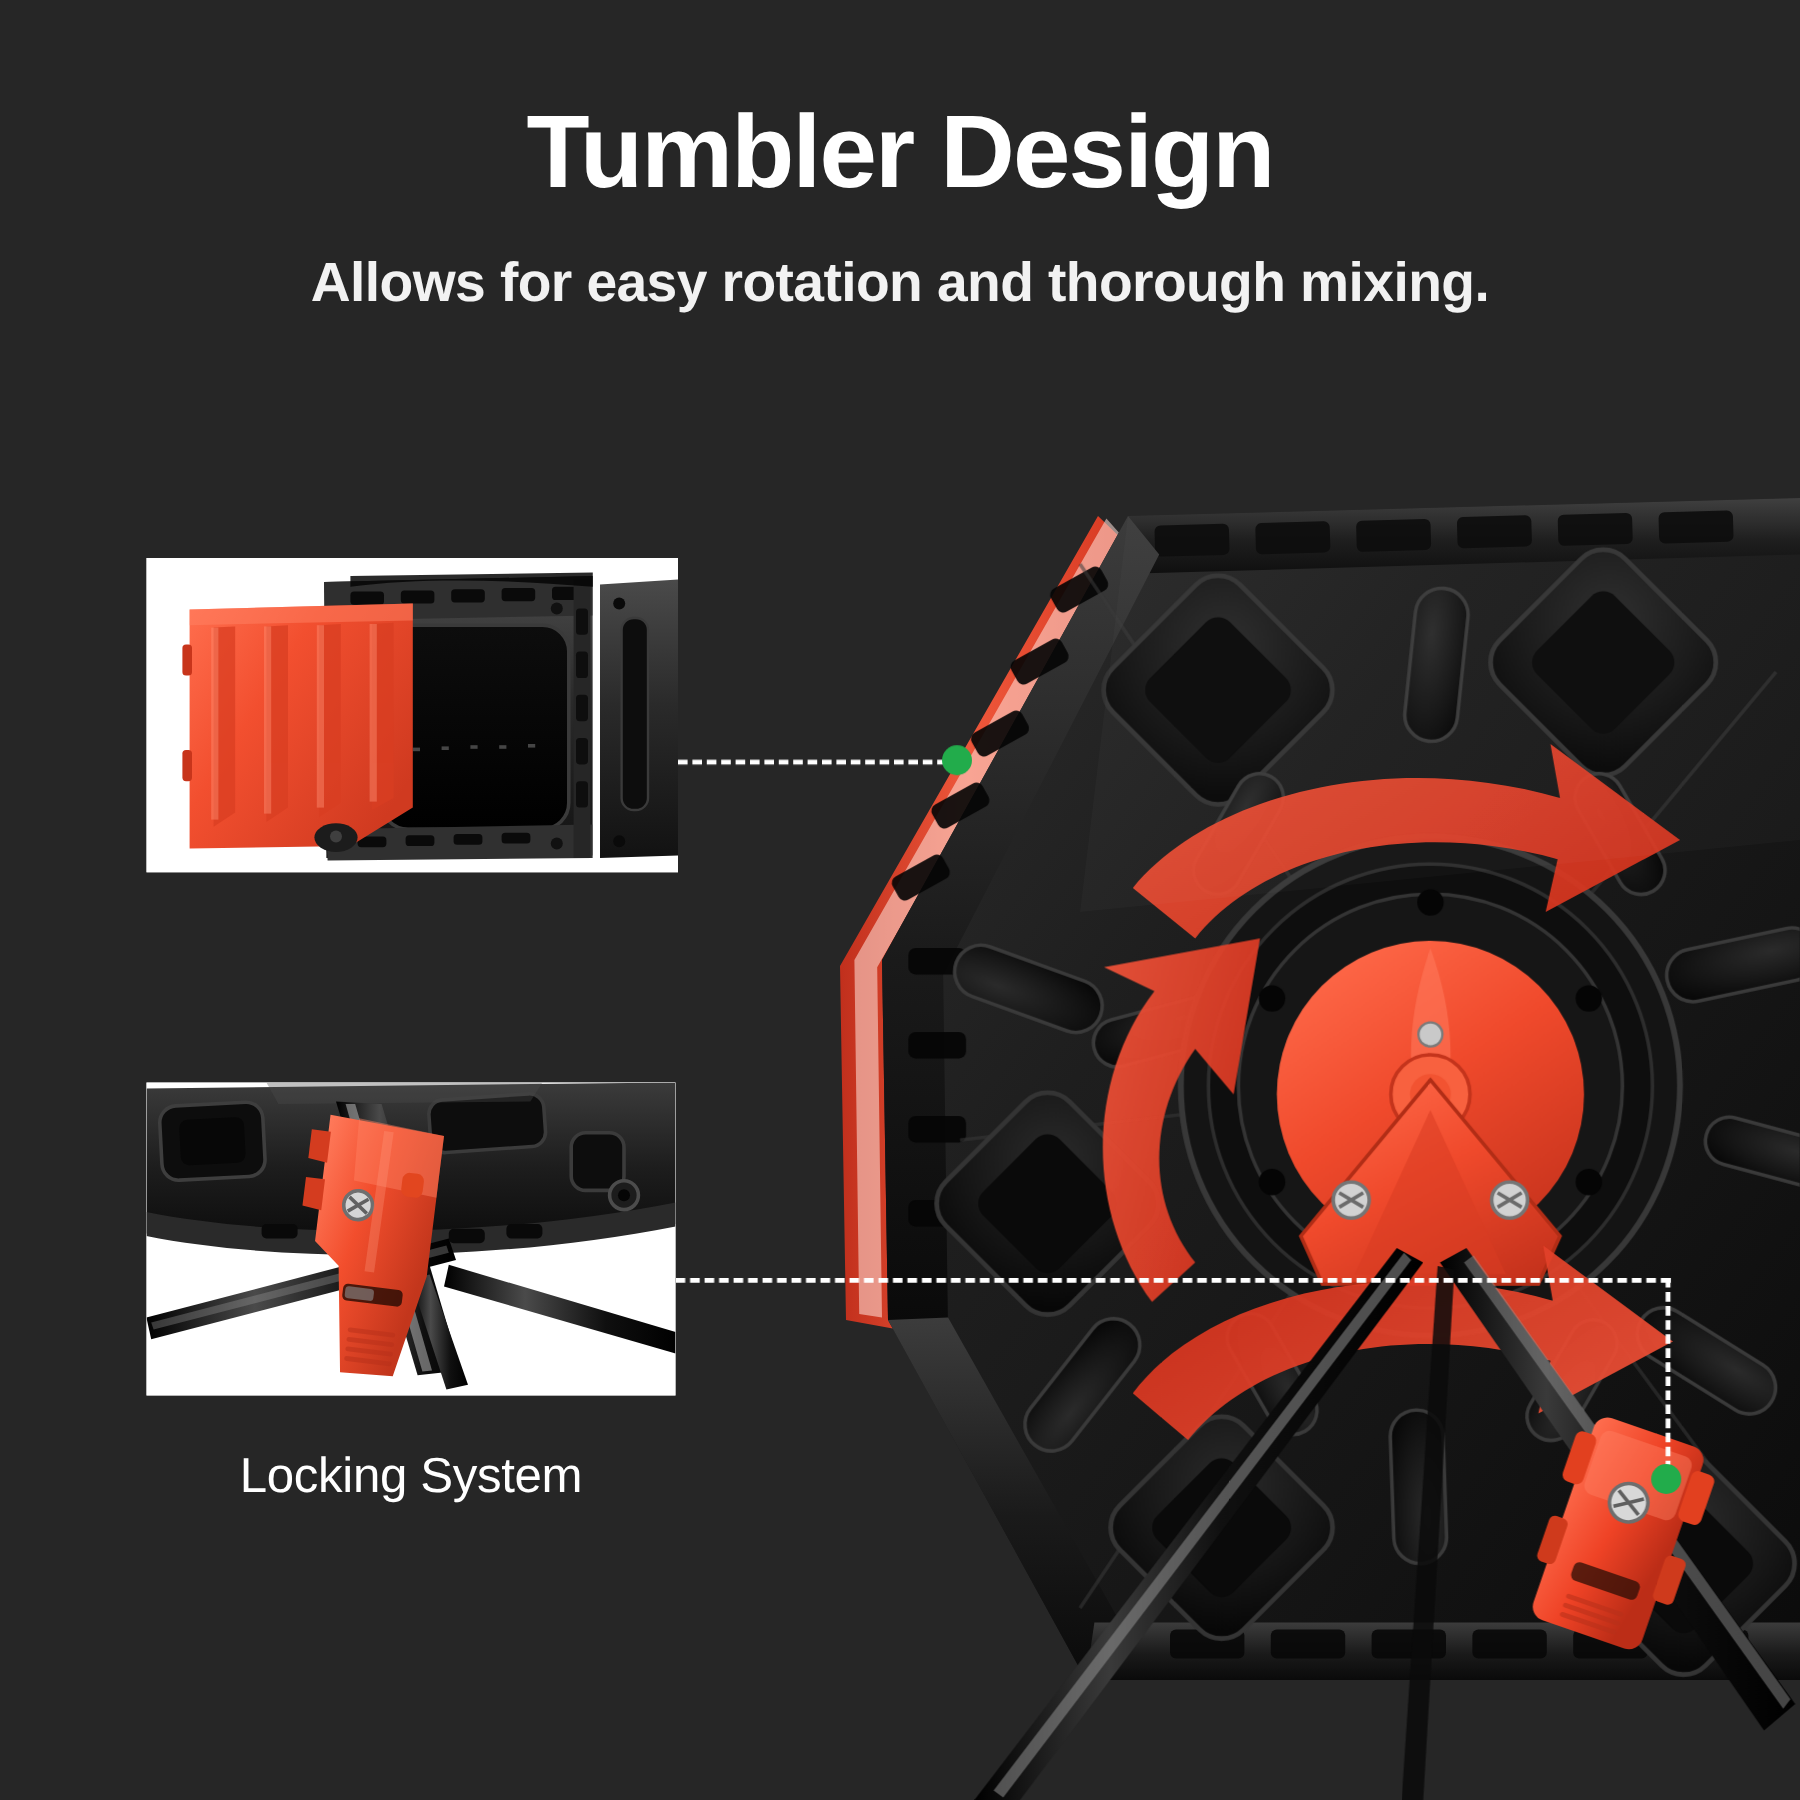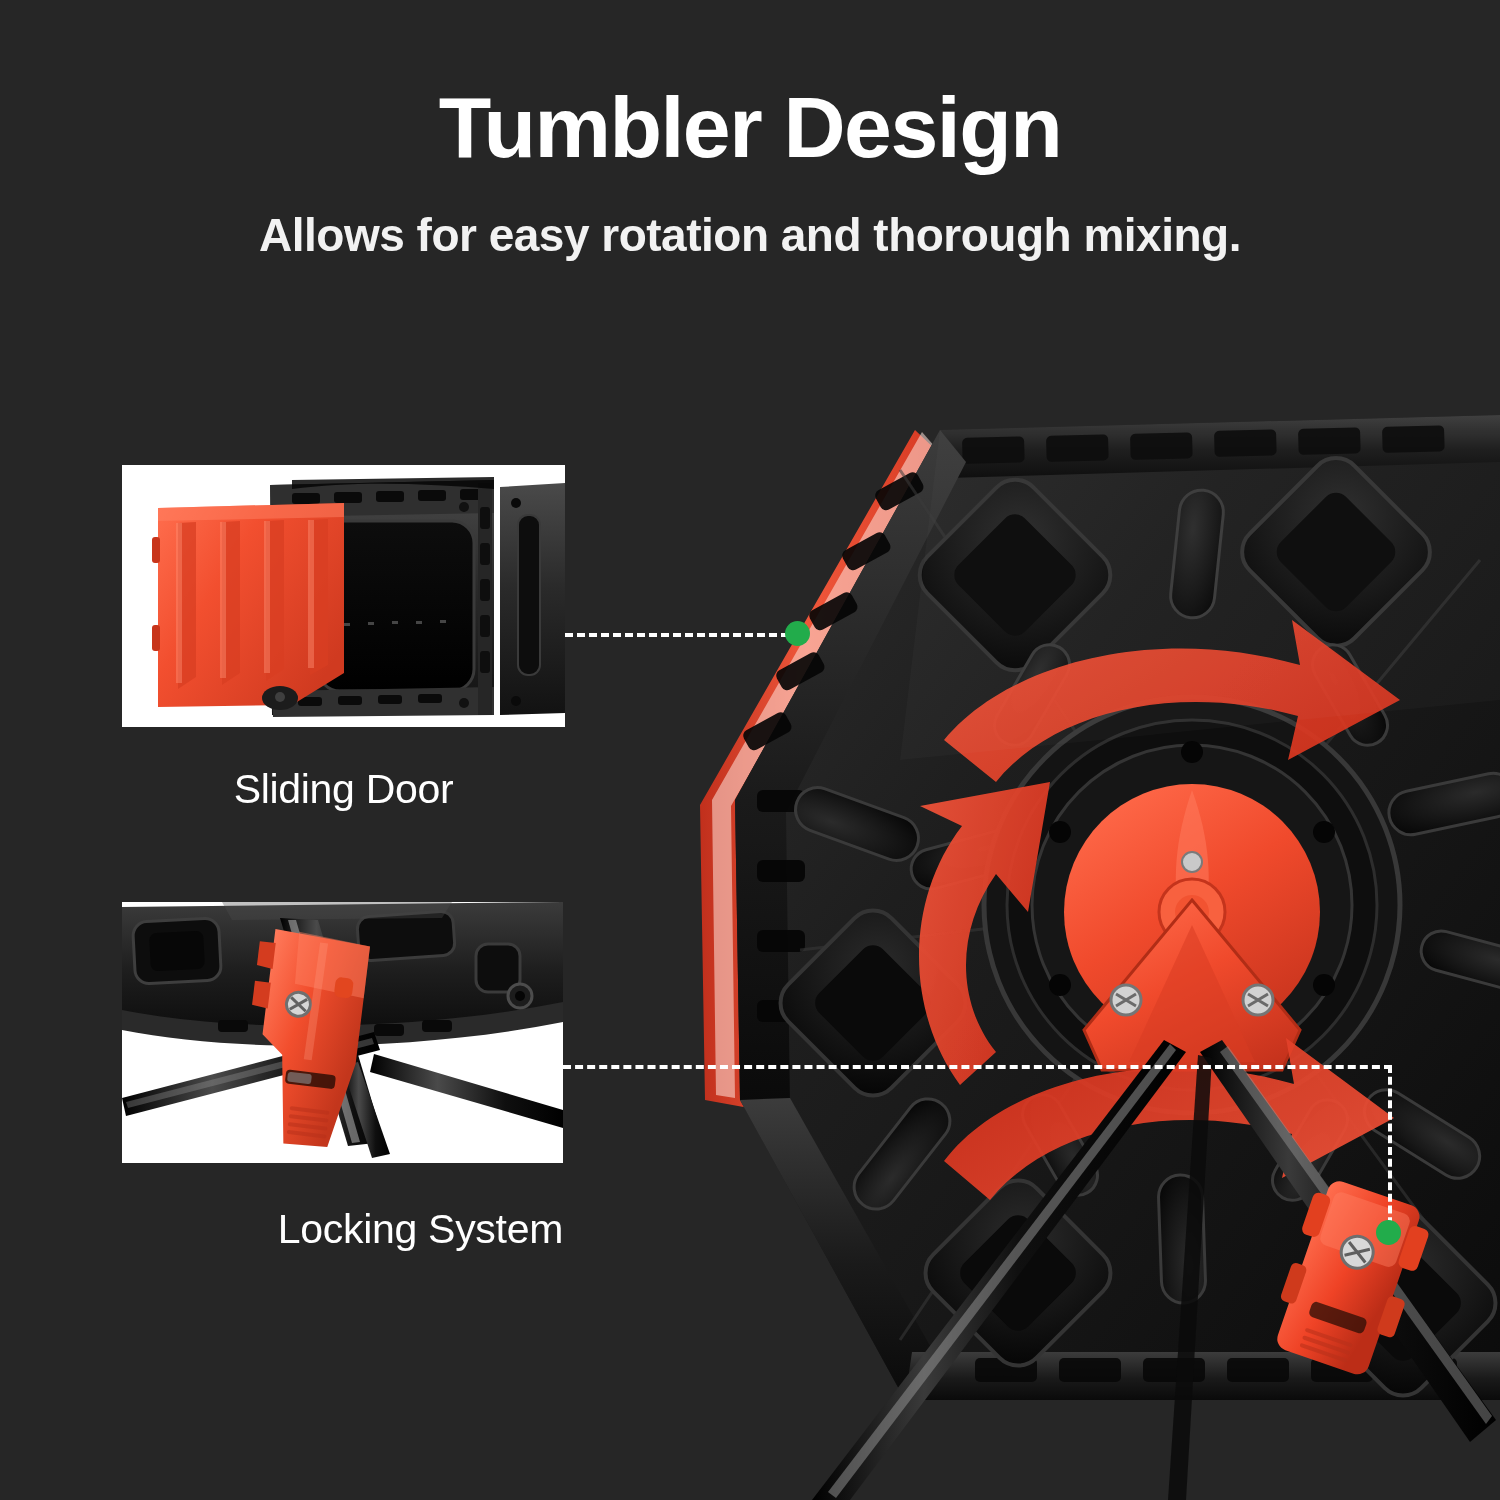--- a/index.html
+++ b/index.html
@@ -31,21 +31,21 @@
   }
   .card-label {
     position:absolute; text-align:center;
     color:#ffffff; font-size:41px; font-weight:400; letter-spacing:-0.3px;
     white-space:nowrap;
   }
 
   #card-sliding { left:122px; top:465px; width:443px; height:262px; }
   #label-sliding { left:122px; top:766px; width:443px; }
   #card-locking { left:122px; top:902px; width:441px; height:261px; }
-  #label-locking { left:122px; top:1206px; width:441px;text-align:right; }
+  #label-locking { left:122px; top:1206px; width:441px; }
 
   
   .dash-h {
     position:absolute; height:0;
     border-top:4px dashed #ffffff;
   }
   .dash-v {
     position:absolute; width:0;
     border-left:4px dashed #ffffff;
   }
@@ -392,21 +392,20 @@
         <rect x="186" y="55" width="6" height="148"></rect>
       </g>
 
       <rect x="30" y="72" width="8" height="26" rx="3" fill="#c8351b"></rect>
       <rect x="30" y="160" width="8" height="26" rx="3" fill="#c8351b"></rect>
 
       <ellipse cx="158" cy="233" rx="18" ry="12" fill="#1c1c1c"></ellipse>
       <circle cx="158" cy="232" r="5" fill="#3f3f3f"></circle>
     </svg>
   </div>
-  <div class="card-label" id="label-sliding">Sliding Door</div>
 
   <div class="card" id="card-locking">
     <svg id="inset2-art" width="441" height="261" viewBox="0 0 441 261">
       <defs>
         <linearGradient id="i2body" x1="0" y1="0" x2="0" y2="1">
           <stop offset="0%" stop-color="#3b3b3b"></stop>
           <stop offset="50%" stop-color="#1d1d1d"></stop>
           <stop offset="100%" stop-color="#0a0a0a"></stop>
         </linearGradient>
         <linearGradient id="i2latch" x1="0" y1="0" x2="1" y2="0.5">

